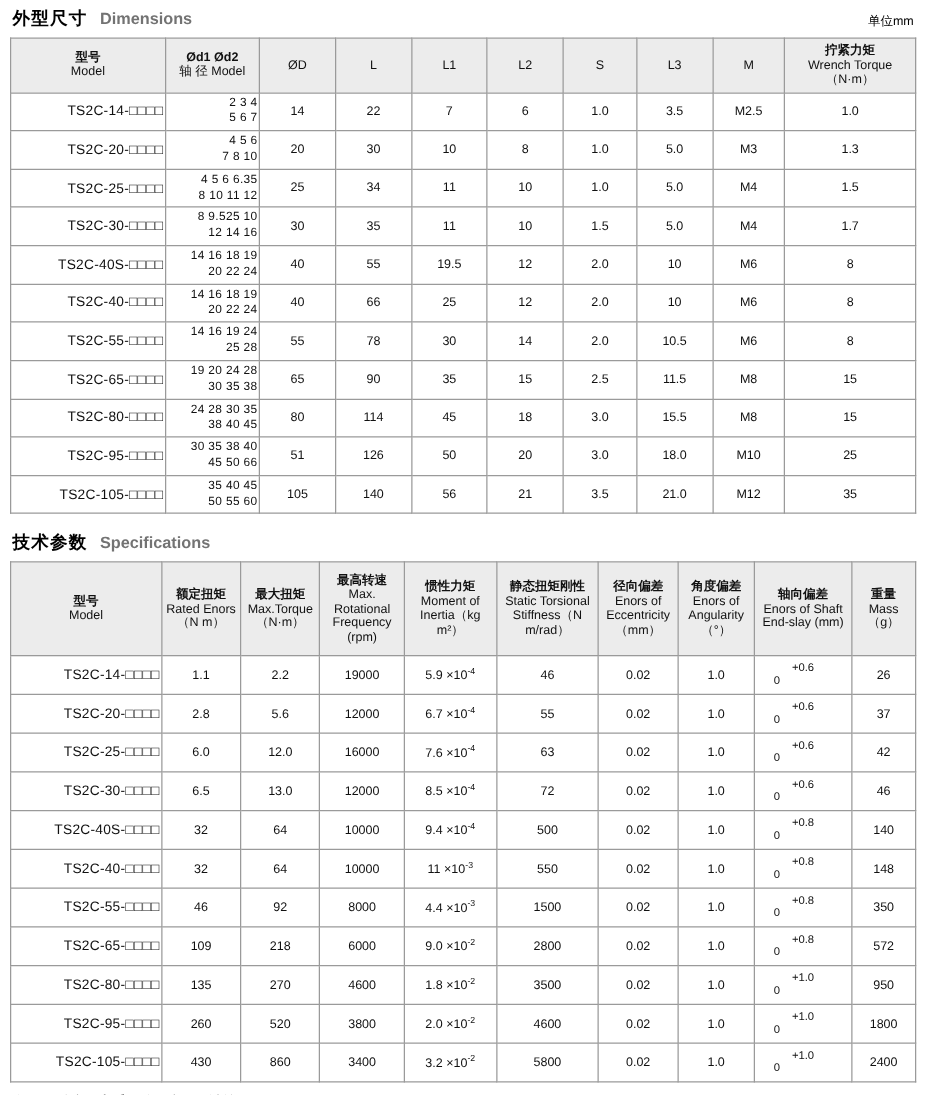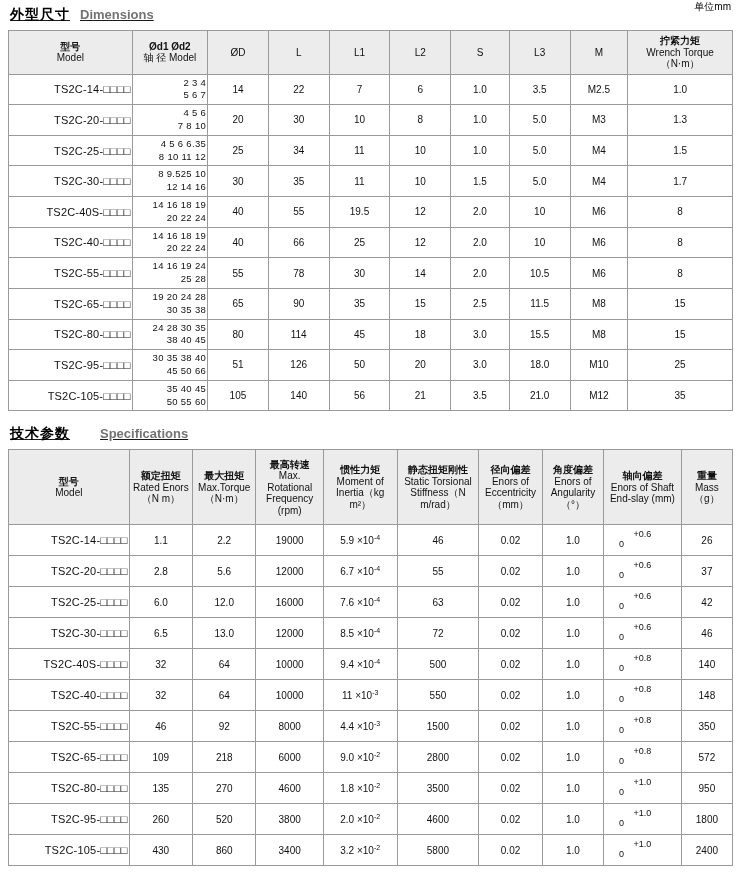--- a/index.html
+++ b/index.html
@@ -17,38 +17,37 @@
   }
   .page {
     padding: 0 8px;
     box-sizing: border-box;
     width: 741px;
   }
   .section-head {
     display: flex;
     align-items: baseline;
     margin: 6px 0 6px 2px;
-    text-decoration: underline;
   }
   .section-head .cn {
     font-size: 14px;
     font-weight: bold;
     color: #000;
     letter-spacing: 1px;
   }
   .section-head .en {
     font-size: 13px;
     font-weight: bold;
     color: #737373;
     margin-left: 10px;
   }
   .unit-note {
     position: absolute;
     right: 10px;
-    top: 0;
+    top: 10px;
     font-size: 10px;
     color: #000;
   }
   table {
     border-collapse: collapse;
     width: 725px;
     table-layout: fixed;
   }
   th, td {
     border: 1px solid #9a9a9a;
@@ -292,21 +291,21 @@
           <td>56</td>
           <td>21</td>
           <td>3.5</td>
           <td>21.0</td>
           <td>M12</td>
           <td>35</td>
         </tr>
       </tbody>
   </table>
 
-  <div class="section-head" style="margin-top:14px;gap:20px;">
+  <div class="section-head" style="margin-top:14px;">
     <span class="cn">技术参数</span>
     <span class="en">Specifications</span>
   </div>
 
   <table class="t2">
     <colgroup>
       <col style="width:118px">
       <col style="width:62px">
       <col style="width:62px">
       <col style="width:66px">

